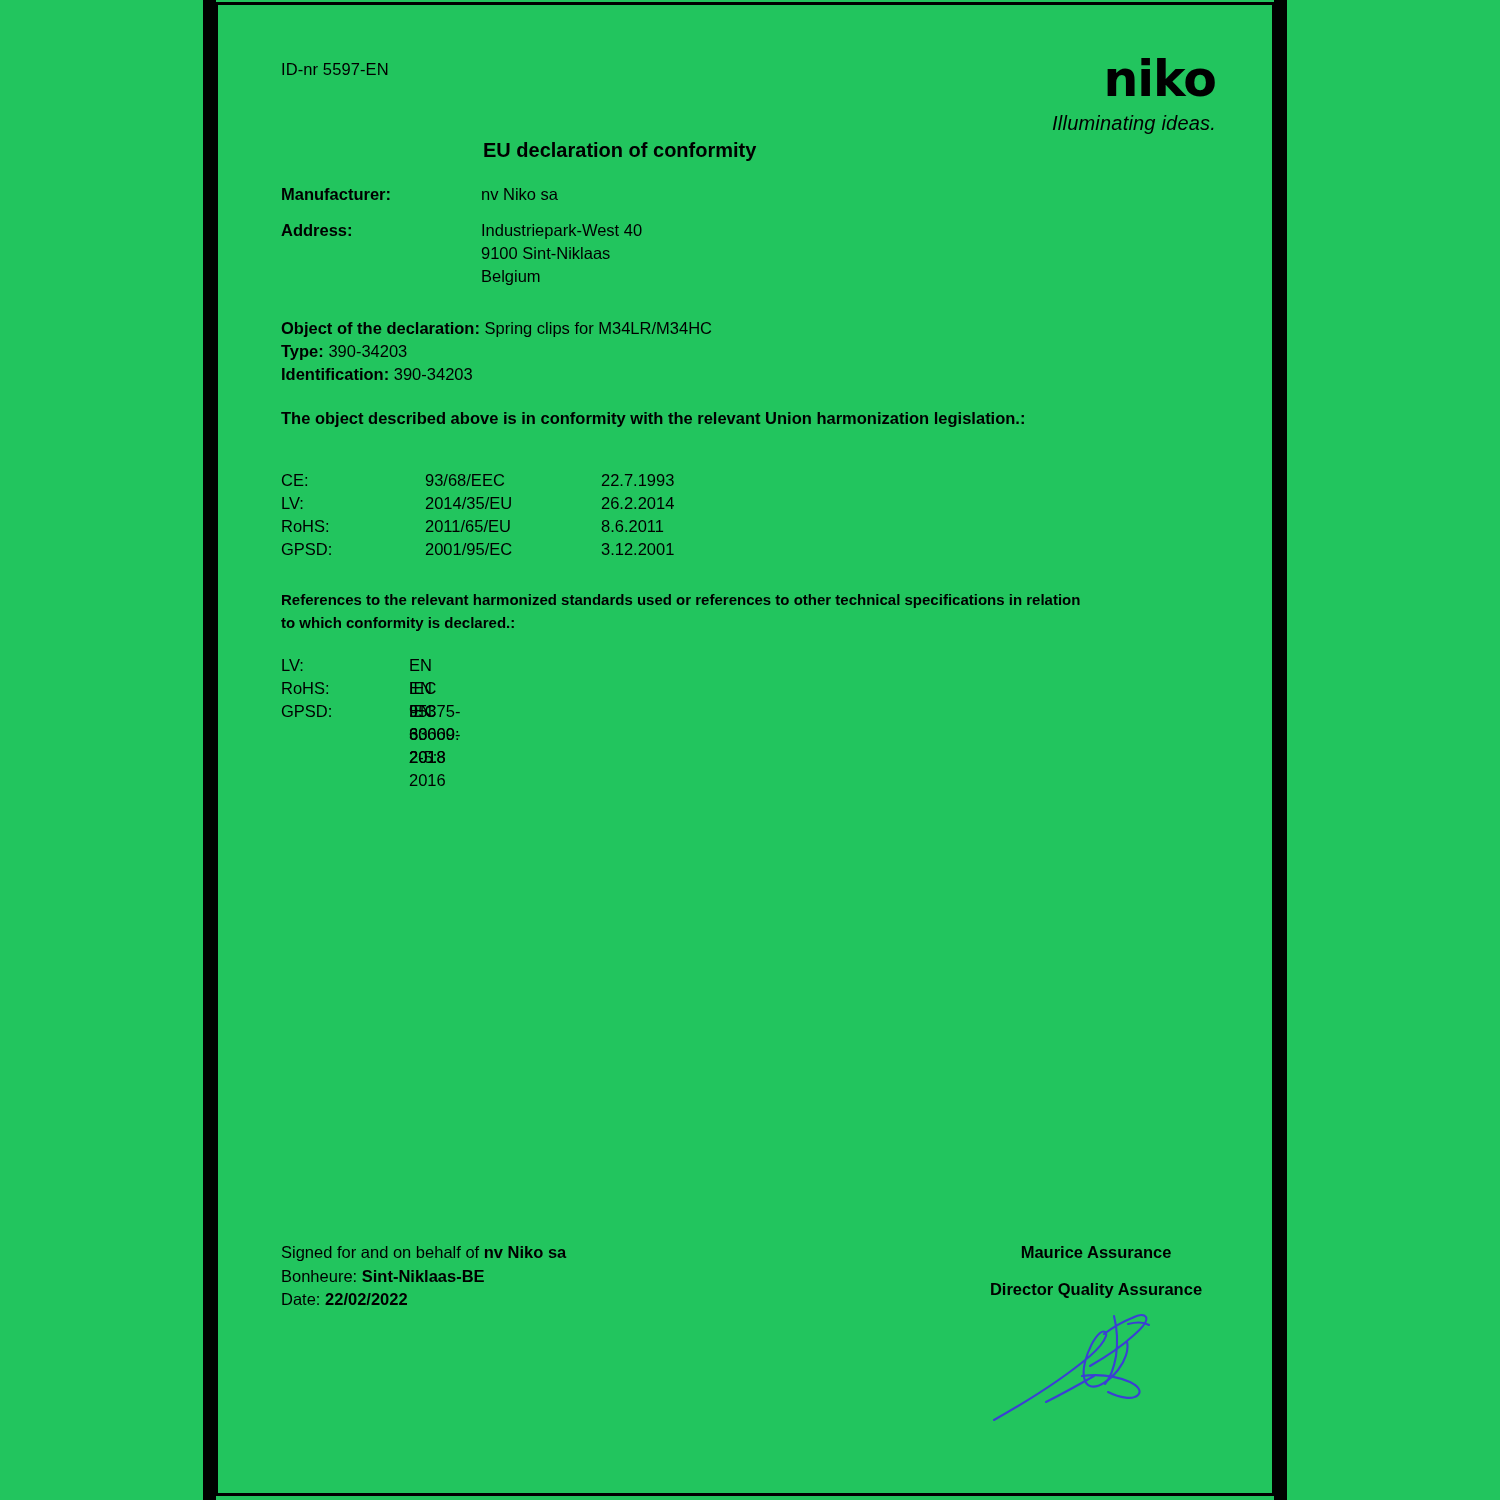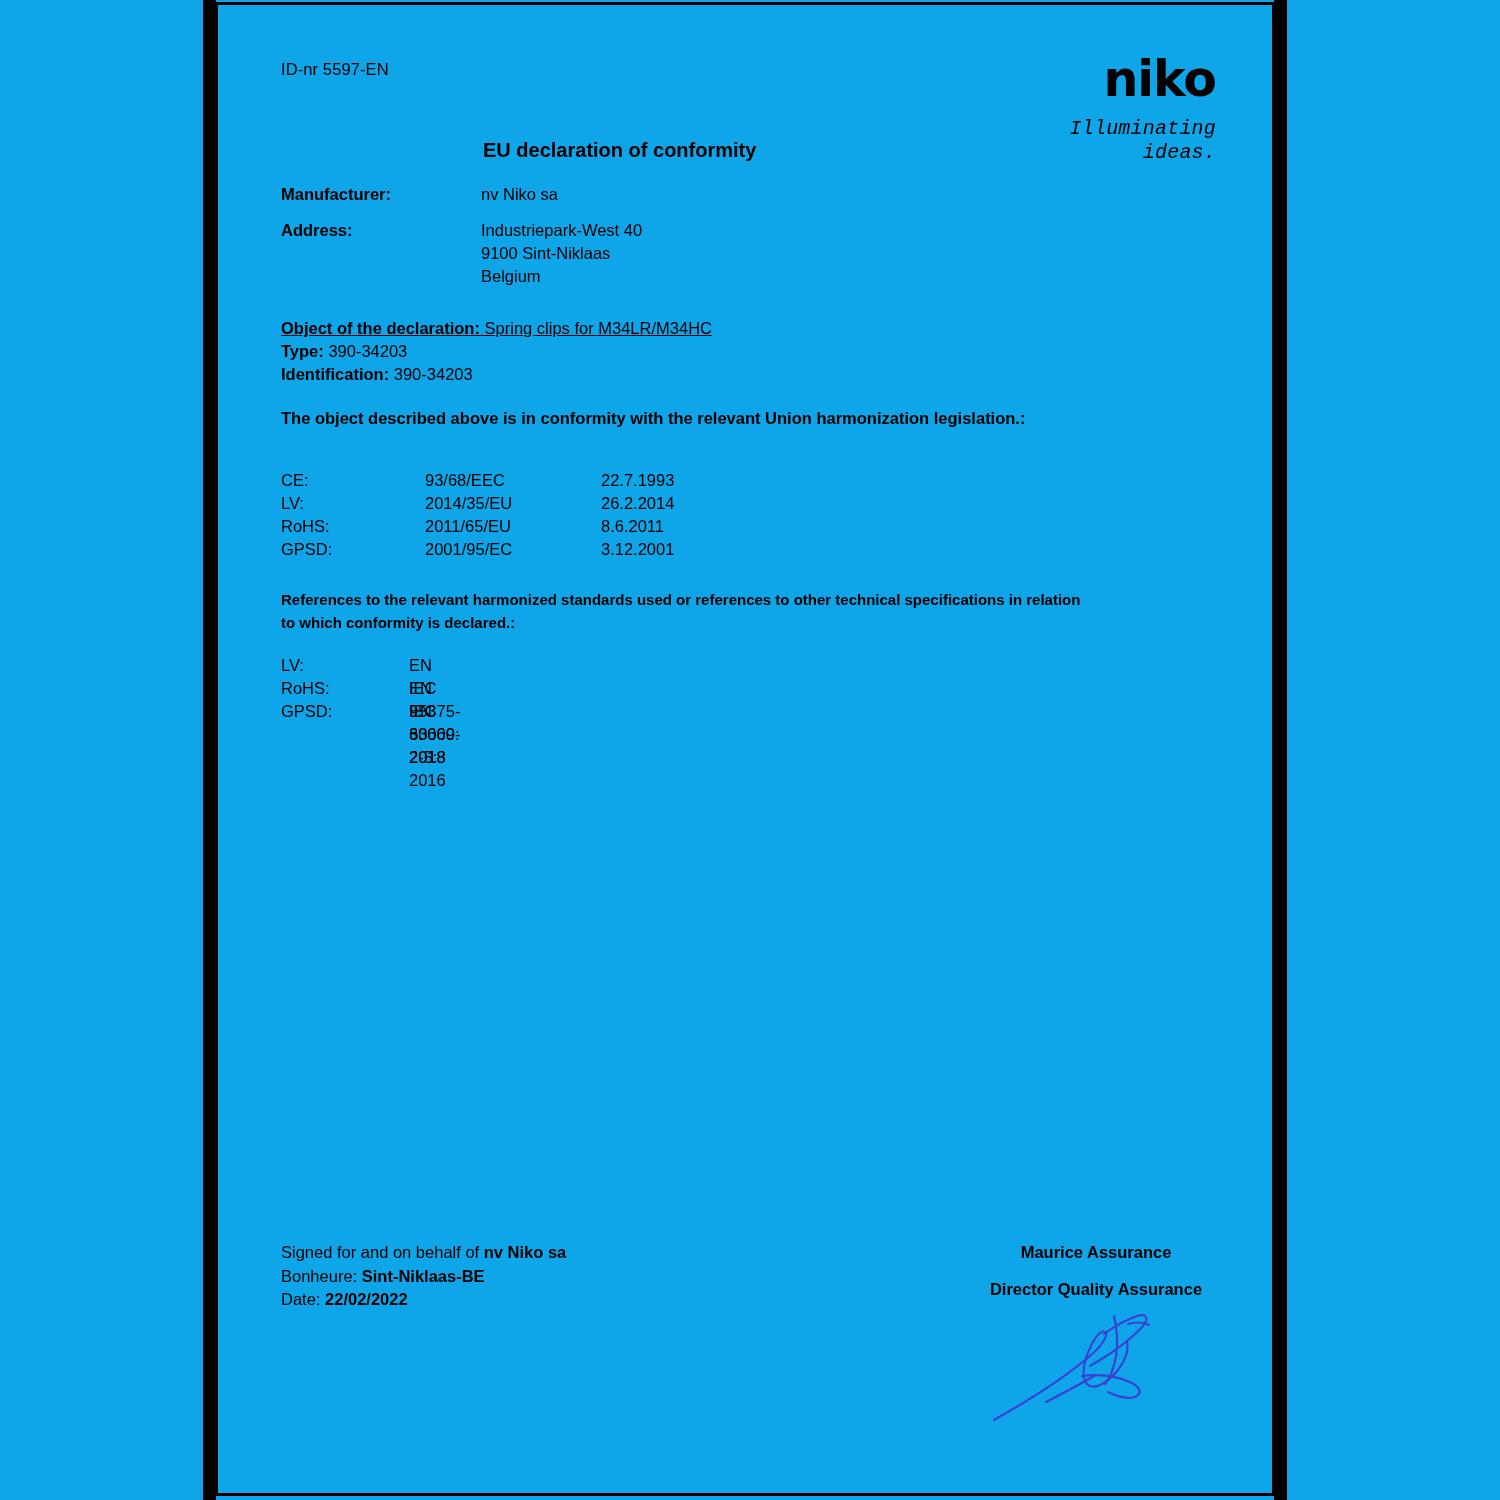--- a/index.html
+++ b/index.html
@@ -13,21 +13,21 @@
     font-family: "Liberation Sans", sans-serif;
     color: #000000;
     overflow: hidden;
   }
   .page {
     position: absolute;
     left: 0;
     top: 0;
     width: 1500px;
     height: 1500px;
-    background: #0ea5e9;
+    background: #22c55e;
   }
   
   .frame {
     position: absolute;
     left: 215px;
     top: 2px;
     width: 1060px;
     height: 1494px;
     border: 3px solid #000000;
     box-sizing: border-box;
@@ -74,25 +74,25 @@
   }
   .logo-word {
     font-family: "DejaVu Sans", sans-serif;
     font-weight: bold;
     font-size: 49px;
     line-height: 58px;
     letter-spacing: -1px;
     color: #000000;
   }
   .logo-tag {
-    font-family: Liberation Mono, monospace;
+    font-family: Liberation Sans, sans-serif;
     font-style: italic;
     font-size: 20px;
     line-height: 24px;
-    margin-top: 8px;
+    margin-top: 2px;
     letter-spacing: 0.2px;
   }
 
   .doc-title {
     position: absolute;
     left: 267px;
     top: 136px;
     font-size: 20px;
     font-weight: bold;
   }
@@ -211,21 +211,21 @@
     <div class="doc-title">EU declaration of conformity</div>
 
     <div class="lbl" style="top:180px;">Manufacturer:</div>
     <div class="val" style="top:180px;">nv Niko sa</div>
 
     <div class="lbl" style="top:216px;">Address:</div>
     <div class="val" style="top:216px;">Industriepark-West 40</div>
     <div class="val" style="top:239px;">9100 Sint-Niklaas</div>
     <div class="val" style="top:262px;">Belgium</div>
 
-    <div class="block" style="top:314px;text-decoration:underline;">
+    <div class="block" style="top:314px;">
       <b>Object of the declaration:</b>
       <span>Spring clips for M34LR/M34HC</span>
     </div>
     <div class="block" style="top:337px;text-align:right;">
       <b>Type:</b>
       <span>390-34203</span>
     </div>
     <div class="block" style="top:360px;">
       <b>Identification:</b>
       <span>390-34203</span>

